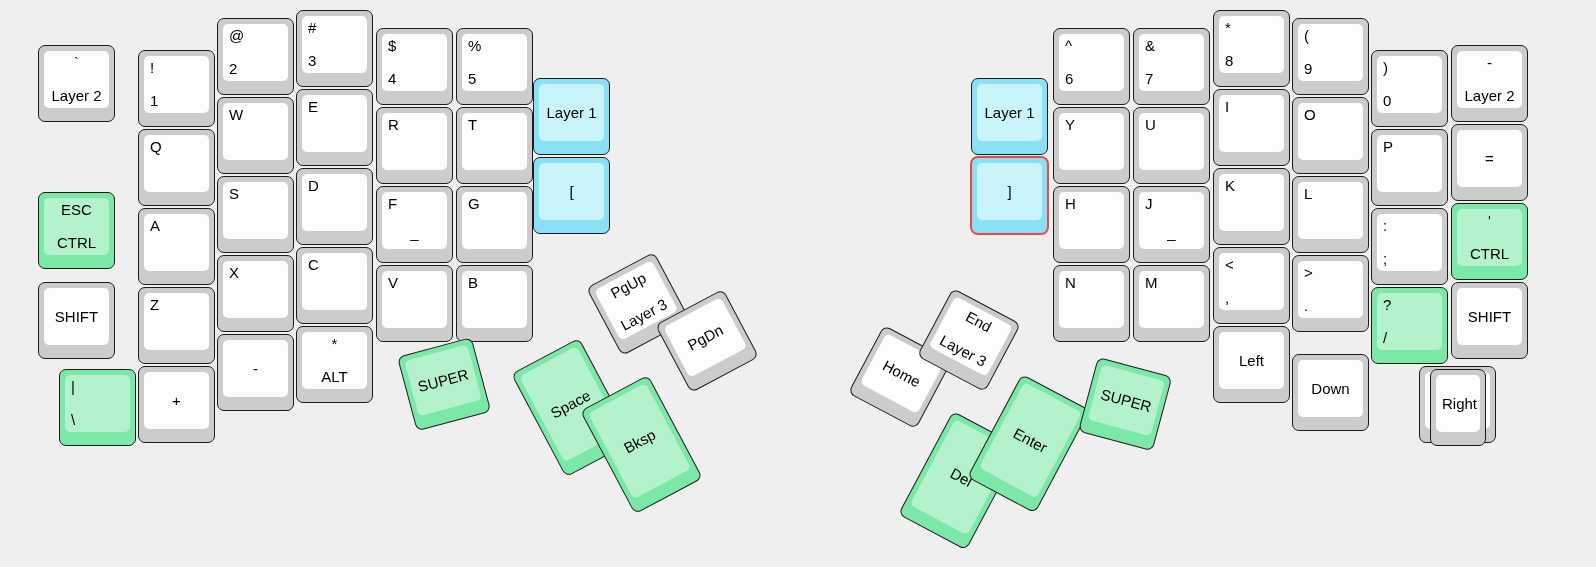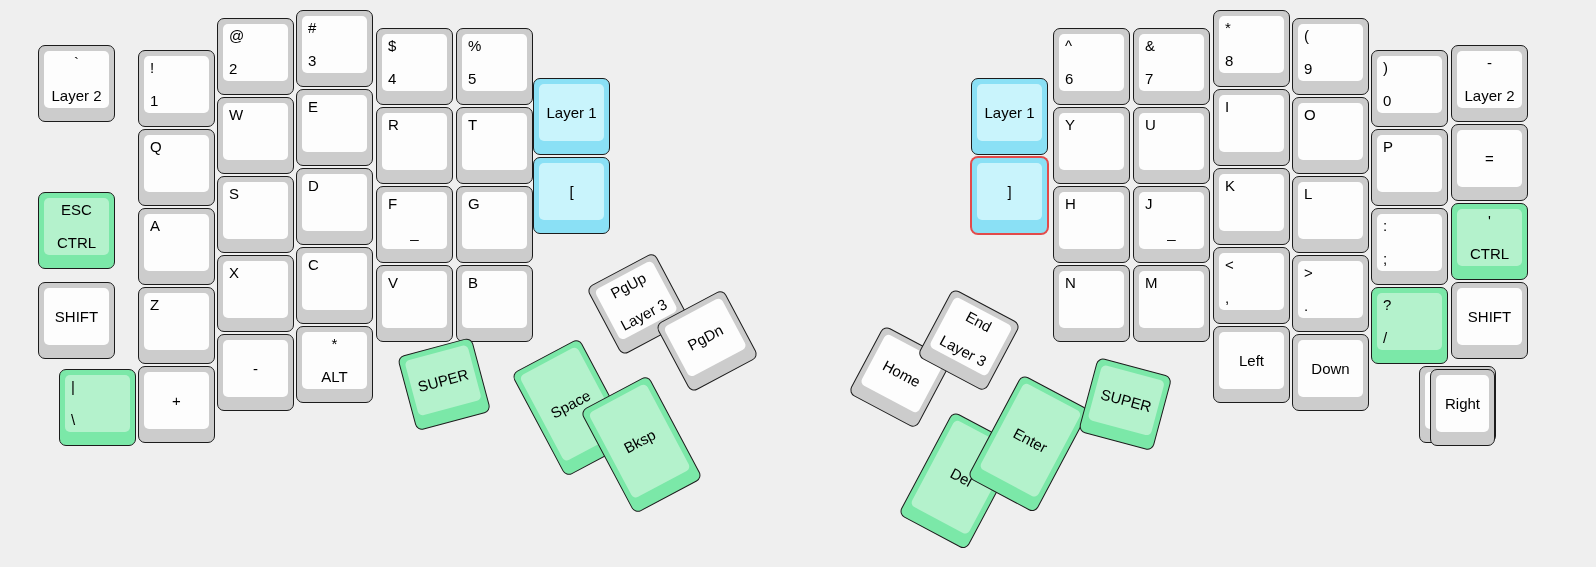--- a/index.html
+++ b/index.html
@@ -314,21 +314,21 @@
       <div class="cap">
         <div class="lg tl">L</div>
       </div>
     </div>
     <div class="key" style="left: 1292px; top: 255px; width: 77px; height: 77px;">
       <div class="cap">
         <div class="lg tl">&gt;</div>
         <div class="lg bl">.</div>
       </div>
     </div>
-    <div class="key" style="left: 1292px; top: 334px; width: 77px; height: 77px;">
+    <div class="key" style="left: 1292px; top: 354px; width: 77px; height: 77px;">
       <div class="cap">
         <div class="lg cc">Down</div>
       </div>
     </div>
     <div class="key" style="left: 1371px; top: 50px; width: 77px; height: 77px;">
       <div class="cap">
         <div class="lg tl">)</div>
         <div class="lg bl">0</div>
       </div>
     </div>
@@ -369,21 +369,21 @@
       <div class="cap">
         <div class="lg tc">'</div>
         <div class="lg bc">CTRL</div>
       </div>
     </div>
     <div class="key" style="left: 1451px; top: 282px; width: 77px; height: 77px;">
       <div class="cap">
         <div class="lg cc">SHIFT</div>
       </div>
     </div>
-    <div class="key" style="left: 1430px; top: 369px; width: 65px; height: 77px;">
+    <div class="key" style="left: 1430px; top: 369px; width: 56px; height: 77px;">
       <div class="cap">
         <div class="lg cc">Right</div>
       </div>
     </div>
     <div class="key k-green rot" style="left: 397px; top: 357px; width: 77px; height: 77px; transform: rotate(-15deg);">
       <div class="cap">
         <div class="lg cc">SUPER</div>
       </div>
     </div>
     <div class="key rot" style="left: 586px; top: 288px; width: 77px; height: 77px; transform: rotate(-28deg);">

